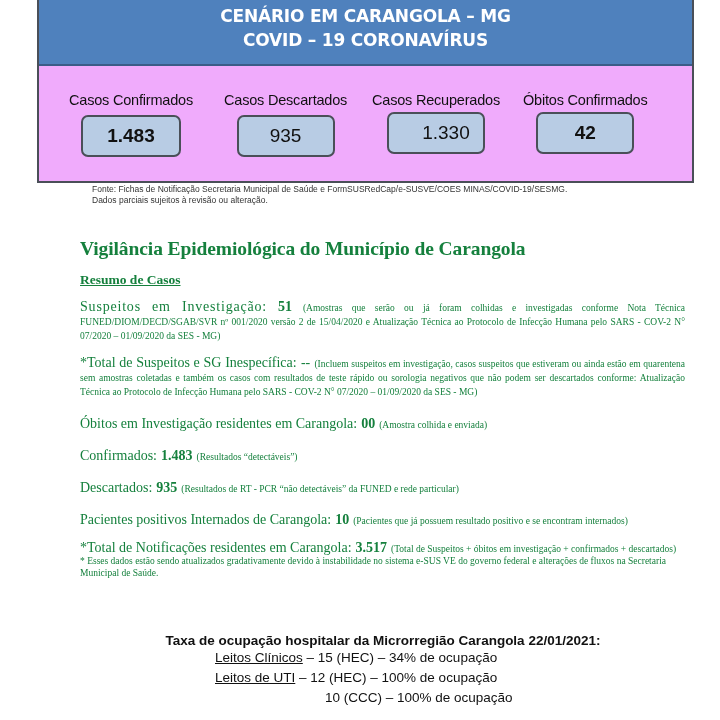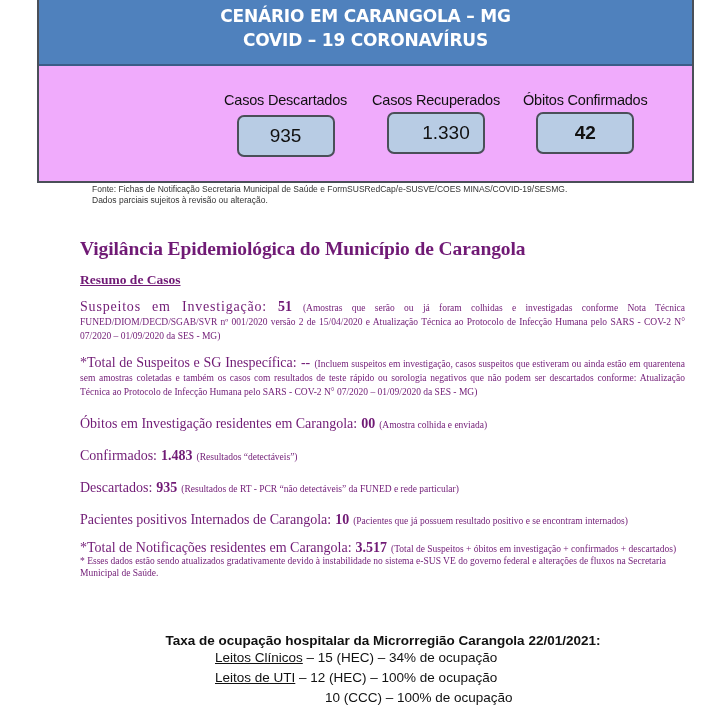--- a/index.html
+++ b/index.html
@@ -8,21 +8,21 @@
 
   .panel { position: absolute; left: 37px; top: 0; width: 657px; height: 183px; border: 2px solid #4a4f58; border-top: none; background: #f0abfc; }
   .panel-header { position: absolute; left: 0; top: 0; width: 100%; height: 66px; background: #4f81bd; border-bottom: 2px solid #3b5c88; text-align: center; color: #fff; font-family: "DejaVu Sans", sans-serif; font-weight: bold; font-size: 17px; line-height: 24px; padding-top: 4px; letter-spacing: -0.2px; }
   .stat { position: absolute; top: 92px; text-align: center; }
   .stat-label { font-family: "Liberation Sans", sans-serif; font-size: 14.5px; color: #111; white-space: nowrap; letter-spacing: -0.2px; }
   .stat-box { margin: 7px auto 0; width: 100px; height: 42px; background: #b8cce4; border: 2px solid #4a4f58; border-radius: 7px; display: flex; align-items: center; justify-content: center; font-size: 19px; color: #111; }
   .stat-box.bold { font-weight: bold; }
 
   .source { position: absolute; left: 92px; top: 184px; font-family: "Liberation Sans", sans-serif; font-size: 8.5px; color: #333; line-height: 11px; }
 
-  .doc { position: absolute; left: 80px; top: 238px; width: 605px; font-family: "Liberation Serif", serif; color: #701a75; }
+  .doc { position: absolute; left: 80px; top: 238px; width: 605px; font-family: "Liberation Serif", serif; color: #15803d; }
   .doc-title { font-size: 19.5px; font-weight: bold; letter-spacing: -0.1px; }
   .doc-subtitle { font-size: 13.5px; font-weight: bold; text-decoration: underline; margin-top: 12px; }
   .entry { margin-top: 14px; }
   .entry .main { font-size: 14px; }
   .entry .val { font-weight: bold; font-size: 14px; }
   .entry .note { font-size: 9.5px; line-height: 12px; }
   .justify { text-align: justify; line-height: 12px; }
   .footnote { font-size: 9.5px; line-height: 12px; }
 
   .occ { position: absolute; left: 12px; top: 633px; width: 720px; font-family: "Liberation Sans", sans-serif; font-size: 13.5px; color: #111; }
@@ -32,20 +32,24 @@
 </style>
 </head>
 <body>
 
 <div class="panel">
   <div class="panel-header">
     <div>CENÁRIO EM CARANGOLA – MG</div>
     <div>COVID – 19 CORONAVÍRUS</div>
   </div>
 
+  <div class="stat" style="left:30px;">
+    <div class="stat-label">Casos Confirmados</div>
+    <div class="stat-box bold" style="width:100px;">1.483</div>
+  </div>
   <div class="stat" style="left:185px;">
     <div class="stat-label">Casos Descartados</div>
     <div class="stat-box" style="width:98px;">935</div>
   </div>
   <div class="stat" style="left:333px;">
     <div class="stat-label">Casos Recuperados</div>
     <div class="stat-box" style="width:98px; margin-top:4px;padding-left:20px;">1.330</div>
   </div>
   <div class="stat" style="left:484px;">
     <div class="stat-label">Óbitos Confirmados</div>

